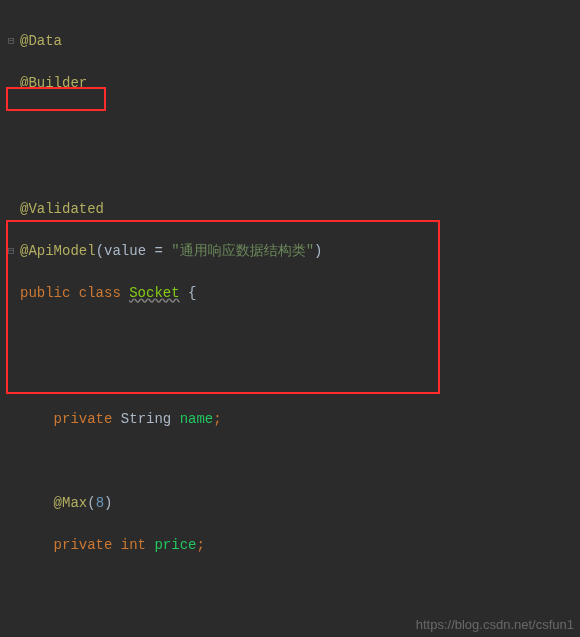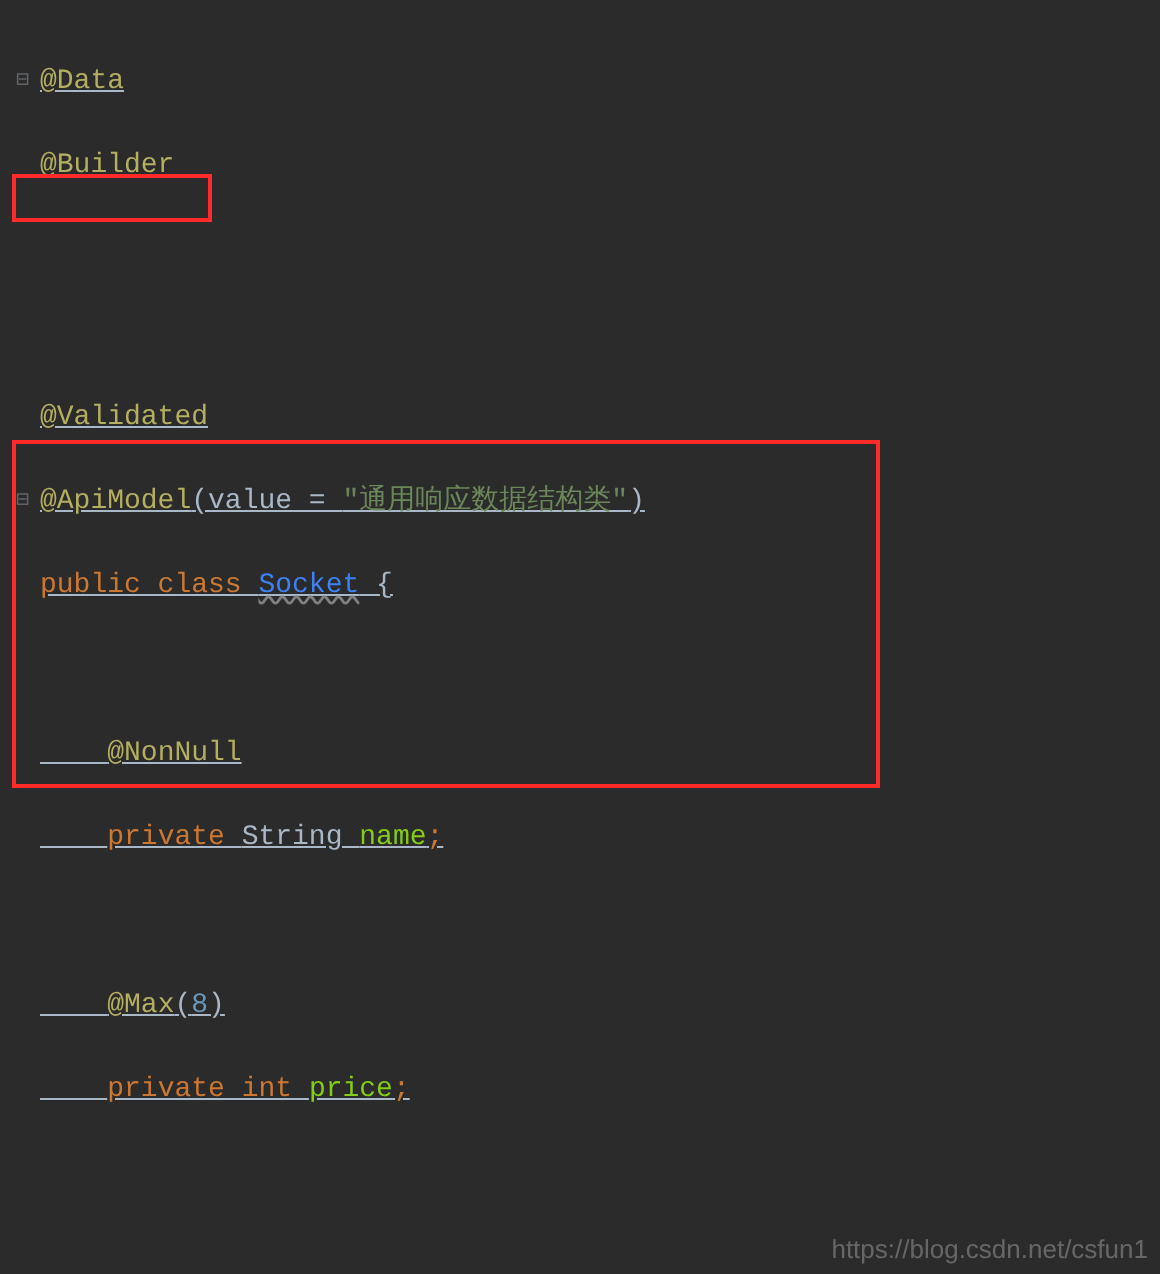--- a/index.html
+++ b/index.html
@@ -1,46 +1,46 @@
 <!DOCTYPE html>
 <html><head>
 <meta charset="utf-8">
 <style>
   html,body{margin:0;padding:0;width:580px;height:637px;background:#2b2b2b;font-family:Consolas,'Courier New',monospace;font-size:14px;line-height:21px;color:#a9b7c6;overflow:hidden;}
   .editor{position:relative;padding:10px 0 0 8px;white-space:pre;}
   .gutter{display:inline-block;width:12px;color:#606366;vertical-align:top;text-align:left;font-size:11px;}
   .fold{color:#606366;}
   .line{display:block;}
-  .code{display:inline;text-decoration:underline;}
+  .code{display:inline;}
   .box-red-1{position:absolute;border:2px solid #ff2a2a;left:6px;top:87px;width:96px;height:20px;}
   .box-red-2{position:absolute;border:2px solid #ff2a2a;left:6px;top:220px;width:430px;height:170px;}
   .kw{color:#cc7832;}
   .ann{color:#b3ae60;}
   .str{color:#6a8759;}
   .num{color:#6897bb;}
   .type{color:#a9b7c6;}
-  .clsname{color:#3b82f6;text-align:center;}
+  .clsname{color:#84cc16;text-align:center;}
   .underl{text-decoration:underline wavy #808080;}
-  .field{color:#84cc16;}
+  .field{color:#22c55e;}
   .watermark{position:absolute;right:6px;bottom:2px;color:#c0c0c0;opacity:.4;font-family:Arial,Helvetica,sans-serif;font-size:13px;}
   .semi{color:#cc7832;}
 </style>
 </head>
 <body>
 
 <div class="editor">
 <span class="line"><span class="gutter fold">⊟</span><span class="code"><span class="ann">@Data</span></span></span>
 <span class="line"><span class="gutter"> </span><span class="code"><span class="ann">@Builder</span></span></span>
 <span class="line"><span class="gutter"> </span></span>
 <span class="line"><span class="gutter"> </span></span>
 <span class="line"><span class="gutter"> </span><span class="code"><span class="ann">@Validated</span></span></span>
 <span class="line"><span class="gutter fold">⊟</span><span class="code"><span class="ann">@ApiModel</span><span class="type">(value = </span><span class="str">"通用响应数据结构类"</span><span class="type">)</span></span></span>
 <span class="line"><span class="gutter"> </span><span class="code"><span class="kw">public class </span><span class="clsname underl">Socket</span><span class="type"> {</span></span></span>
 <span class="line"><span class="gutter"> </span></span>
-<span class="line"><span class="gutter"> </span><span class="code">    <span class="ann">@NonNull</span></span></span>
+<span class="line"><span class="gutter"> </span></span>
 <span class="line"><span class="gutter"> </span><span class="code">    <span class="kw">private </span><span class="type">String </span><span class="field">name</span><span class="semi">;</span></span></span>
 <span class="line"><span class="gutter"> </span></span>
 <span class="line"><span class="gutter"> </span><span class="code">    <span class="ann">@Max</span><span class="type">(</span><span class="num">8</span><span class="type">)</span></span></span>
 <span class="line"><span class="gutter"> </span><span class="code">    <span class="kw">private int </span><span class="field">price</span><span class="semi">;</span></span></span>
 
 
 
 
 
 

